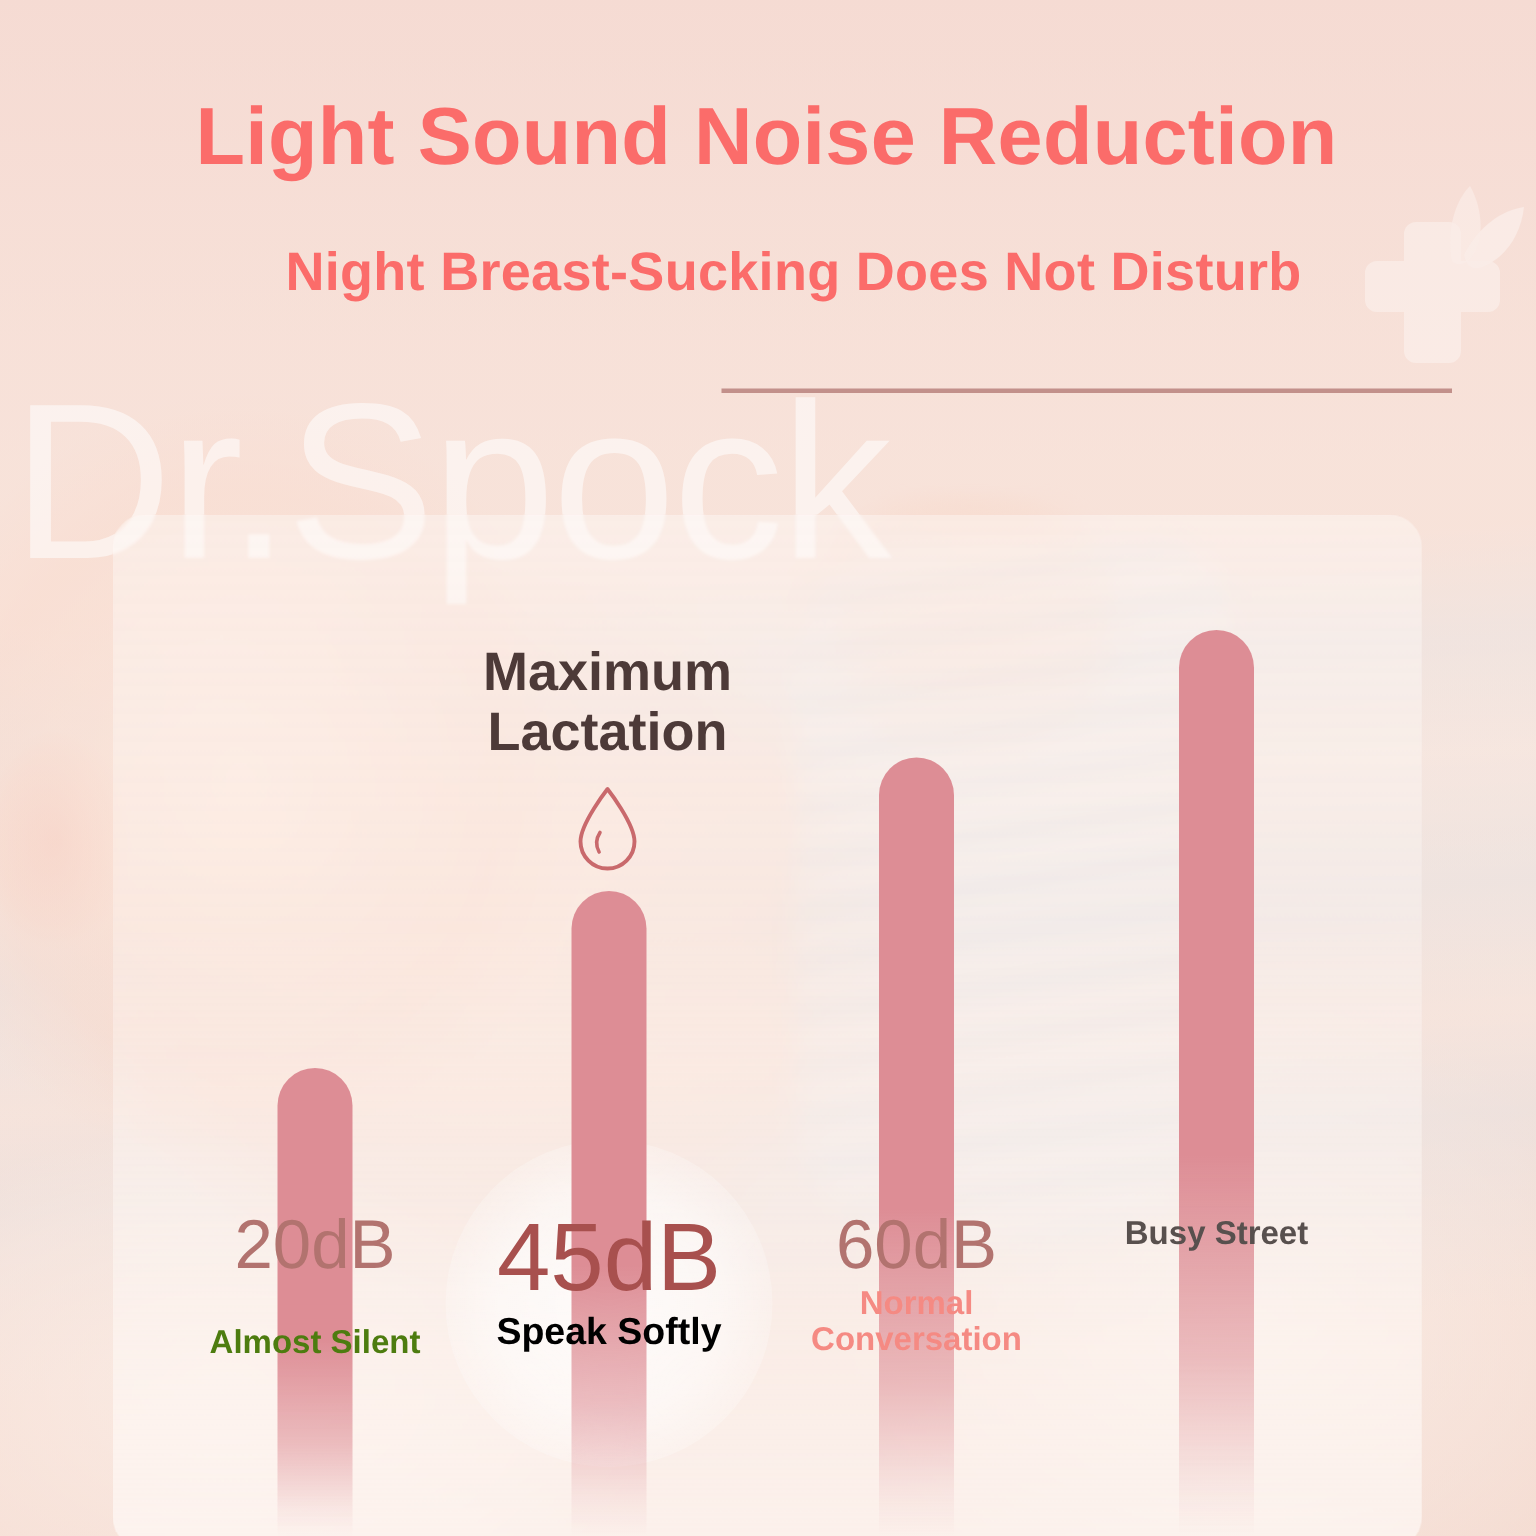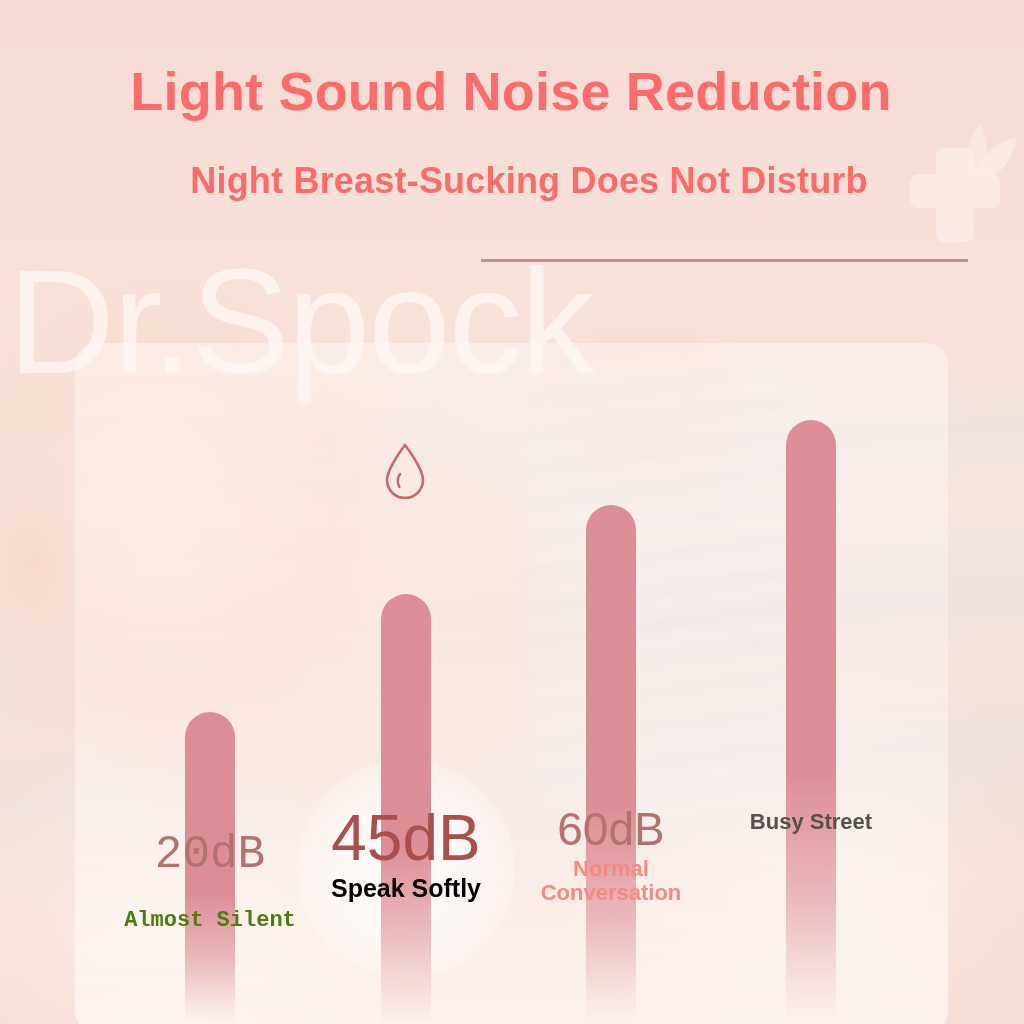--- a/index.html
+++ b/index.html
@@ -258,27 +258,29 @@
     </div>
     <div class="bar" id="bar-2" style="left:586px; top:505px; height:519px;">
       <div class="bar-fill"></div>
     </div>
     <div class="bar" id="bar-3" style="left:786px; top:420px; height:604px;">
       <div class="bar-fill"></div>
     </div>
   </div>
 
   <div class="callout">
+    <div class="callout-title">Maximum
+Lactation</div>
     <svg class="drop-icon" width="52" height="62" viewBox="0 0 52 62" aria-hidden="true">
       <path d="M26 5C26 5 8 28 8 40a18 18 0 0 0 36 0C44 28 26 5 26 5z" fill="none" stroke="#c9696c" stroke-width="2.6" stroke-linejoin="round"></path>
       <path d="M21 34c-2.6 4-2.8 9-0.6 13" fill="none" stroke="#c9696c" stroke-width="2.4" stroke-linecap="round"></path>
     </svg>
   </div>
 
-  <div class="col-label" style="left:90px; top:832px;font-family:Liberation Mono, monospace;">
+  <div class="col-label" style="left:90px; top:806px;">
     <div class="db">20dB</div>
     <div class="caption soft">Almost Silent</div>
   </div>
 
   <div class="col-label" style="left:286px; top:790px;margin-top:16px;">
     <div class="db highlight">45dB</div>
     <div class="caption accent">Speak Softly</div>
   </div>
 
   <div class="col-label" style="left:491px; top:806px;">

